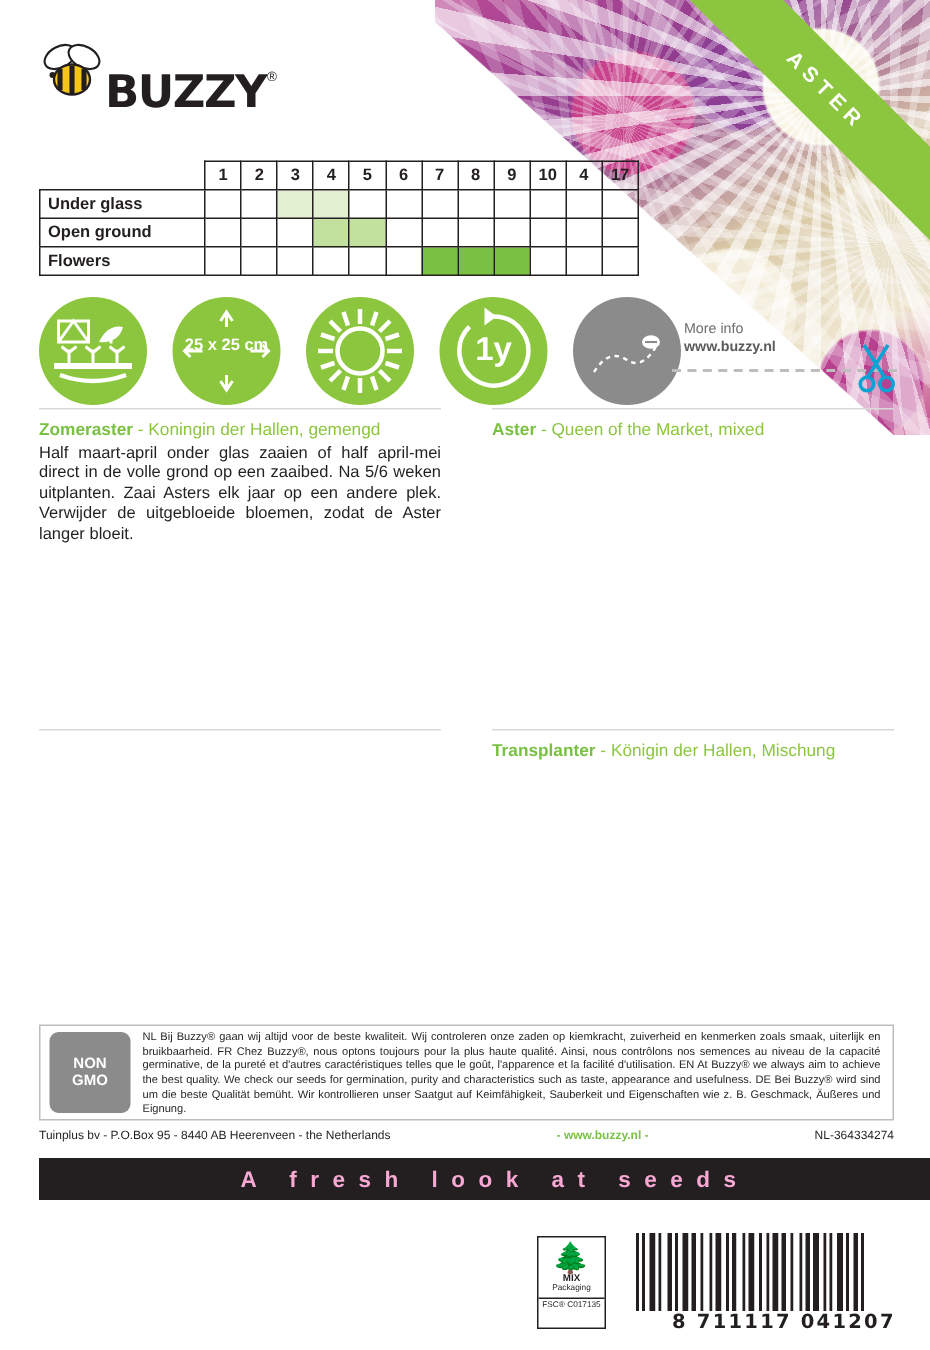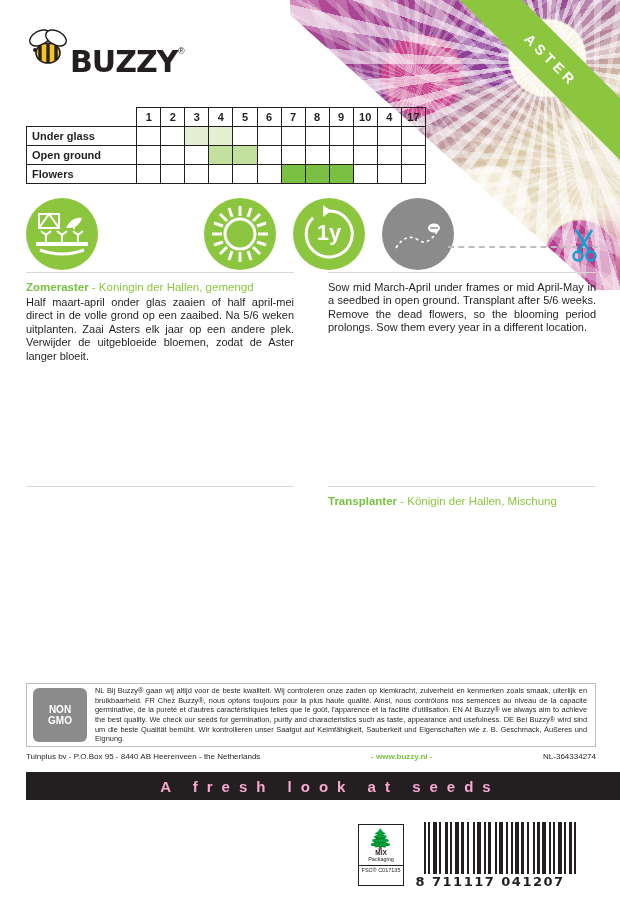--- a/index.html
+++ b/index.html
@@ -164,22 +164,22 @@
   }
   .fsc .tree { margin-top:4px; font-size:20px; line-height:20px; }
   .fsc .mix { font-size:6.5px; font-weight:bold; }
   .fsc .pk { font-size:5.5px; }
   .fsc .code { font-size:5.5px; margin-top:3px; border-top:1px solid #231f20; padding-top:1px;}
 
   .barcode { position:absolute; left:424px; top:822px; width:172px; height:58px; }
   .barcode .bars { display:flex; height:52px; align-items:flex-end; }
   .barcode .bars i { display:block; background:#231f20; height:100%; }
   .barnum {
-    position:absolute; left:404px; top:874px; width:172px;
-    font-size:13px; font-weight:bold; letter-spacing:1.5px; text-align:center;
+    position:absolute; left:448px; top:874px; width:172px;
+    font-size:13px; font-weight:bold; letter-spacing:1.5px; text-align:left;
     font-family:"DejaVu Sans", sans-serif;
   }
 </style>
 </head>
 <body>
 
 <div class="page">
 
   <div class="photo">
     <div class="bg"></div>
@@ -277,20 +277,29 @@
         <rect x="13" y="16" width="20" height="14" fill="none" stroke="#ffffff" stroke-width="2"></rect>
         <path d="M13 30 L23 16 L33 30" fill="none" stroke="#ffffff" stroke-width="2"></path>
         <path d="M40 30 q6 -12 16 -10 q-3 11 -16 10 z" fill="#ffffff"></path>
         <path d="M48 31 l0 -9" stroke="#ffffff" stroke-width="2"></path>
         <rect x="10" y="44" width="52" height="4" fill="#ffffff"></rect>
         <path d="M20 44 l0 -9 M20 37 l-5 -4 M20 37 l5 -4" stroke="#ffffff" stroke-width="2" fill="none"></path>
         <path d="M36 44 l0 -9 M36 37 l-5 -4 M36 37 l5 -4" stroke="#ffffff" stroke-width="2" fill="none"></path>
         <path d="M52 44 l0 -9 M52 37 l-5 -4 M52 37 l5 -4" stroke="#ffffff" stroke-width="2" fill="none"></path>
         <path d="M14 52 q22 8 44 0" stroke="#ffffff" stroke-width="3" fill="none"></path>
       </svg>
+    </div>
+    <div class="ic green ic2">
+      <svg class="sow-sq" viewBox="0 0 72 72">
+        <path d="M8 36 L20 36 M12 32 L8 36 L12 40" stroke="#ffffff" stroke-width="2" fill="none"></path>
+        <path d="M64 36 L52 36 M60 32 L64 36 L60 40" stroke="#ffffff" stroke-width="2" fill="none"></path>
+        <path d="M36 10 L36 20 M32 16 L36 10 L40 16" stroke="#ffffff" stroke-width="2" fill="none"></path>
+        <path d="M36 62 L36 52 M32 56 L36 62 L40 56" stroke="#ffffff" stroke-width="2" fill="none"></path>
+      </svg>
+      <div class="txt dist">25 x 25 cm</div>
     </div>
     <div class="ic green ic3">
       <svg class="sow-sq" viewBox="0 0 72 72">
         <circle cx="36" cy="36" r="15" fill="none" stroke="#ffffff" stroke-width="3"></circle>
         <g stroke="#ffffff" stroke-width="3">
           <path d="M36 8 L36 18"></path>
             <path d="M36 54 L36 64"></path>
           <path d="M8 36 L18 36"></path>
             <path d="M54 36 L64 36"></path>
           <path d="M16 16 L23 23"></path>
@@ -315,20 +324,26 @@
       </svg>
       <div class="txt yr">1y</div>
     </div>
     <div class="ic grey ic5">
       <svg class="sow-sq" viewBox="0 0 72 72">
         <path d="M14 50 q10 -16 22 -8 q10 7 20 -10" stroke="#ffffff" stroke-width="1.6" fill="none" stroke-dasharray="3 3"></path>
         <ellipse cx="52" cy="30" rx="6" ry="4.5" fill="#ffffff"></ellipse>
         <path d="M48 30 l8 0" stroke="#8b8b8b" stroke-width="1.4"></path>
       </svg>
     </div>
+    <div class="moreinfo">
+      <div class="lbl">
+        <span>More info</span><br>
+        <b>www.buzzy.nl</b>
+      </div>
+    </div>
   </div>
 
   <div class="cutline"></div>
   <svg class="scissors" width="26" height="34" viewBox="0 0 26 34">
     <path d="M4 2 L18 24" stroke="#0aa3d4" stroke-width="2.4" fill="none"></path>
     <path d="M20 2 L6 24" stroke="#0aa3d4" stroke-width="2.4" fill="none"></path>
     <circle cx="6" cy="28" r="4.5" fill="none" stroke="#0aa3d4" stroke-width="2.4"></circle>
     <circle cx="19" cy="28" r="4.5" fill="none" stroke="#0aa3d4" stroke-width="2.4"></circle>
   </svg>
 
@@ -336,21 +351,21 @@
   <div class="divider d2"></div>
   <div class="divider d3"></div>
   <div class="divider d4"></div>
 
   <div class="blk b-nl">
     <h3><span>Zomeraster</span><span class="sub"> - Koningin der Hallen, gemengd</span></h3>
     <p>Half maart-april onder glas zaaien of half april-mei direct in de volle grond op een zaaibed. Na 5/6 weken uitplanten. Zaai Asters elk jaar op een andere plek. Verwijder de uitgebloeide bloemen, zodat de Aster langer bloeit.</p>
   </div>
 
   <div class="blk b-en">
-    <p>Sow mid March-April under frames or mid April-May in a seedbed in open ground. Transplant after 5/6 weeks. Remove the dead flowers, so the blooming period prolongs. Sow them every year in a different location.</p>
+    <h3><span>Aster</span><span class="sub"> - Queen of the Market, mixed</span></h3>
   </div>
 
   <div class="blk b-fr">
   </div>
 
   <div class="blk b-de">
     <h3><span>Transplanter</span><span class="sub"> - Königin der Hallen, Mischung</span></h3>
   </div>
 
   <div class="legal">

